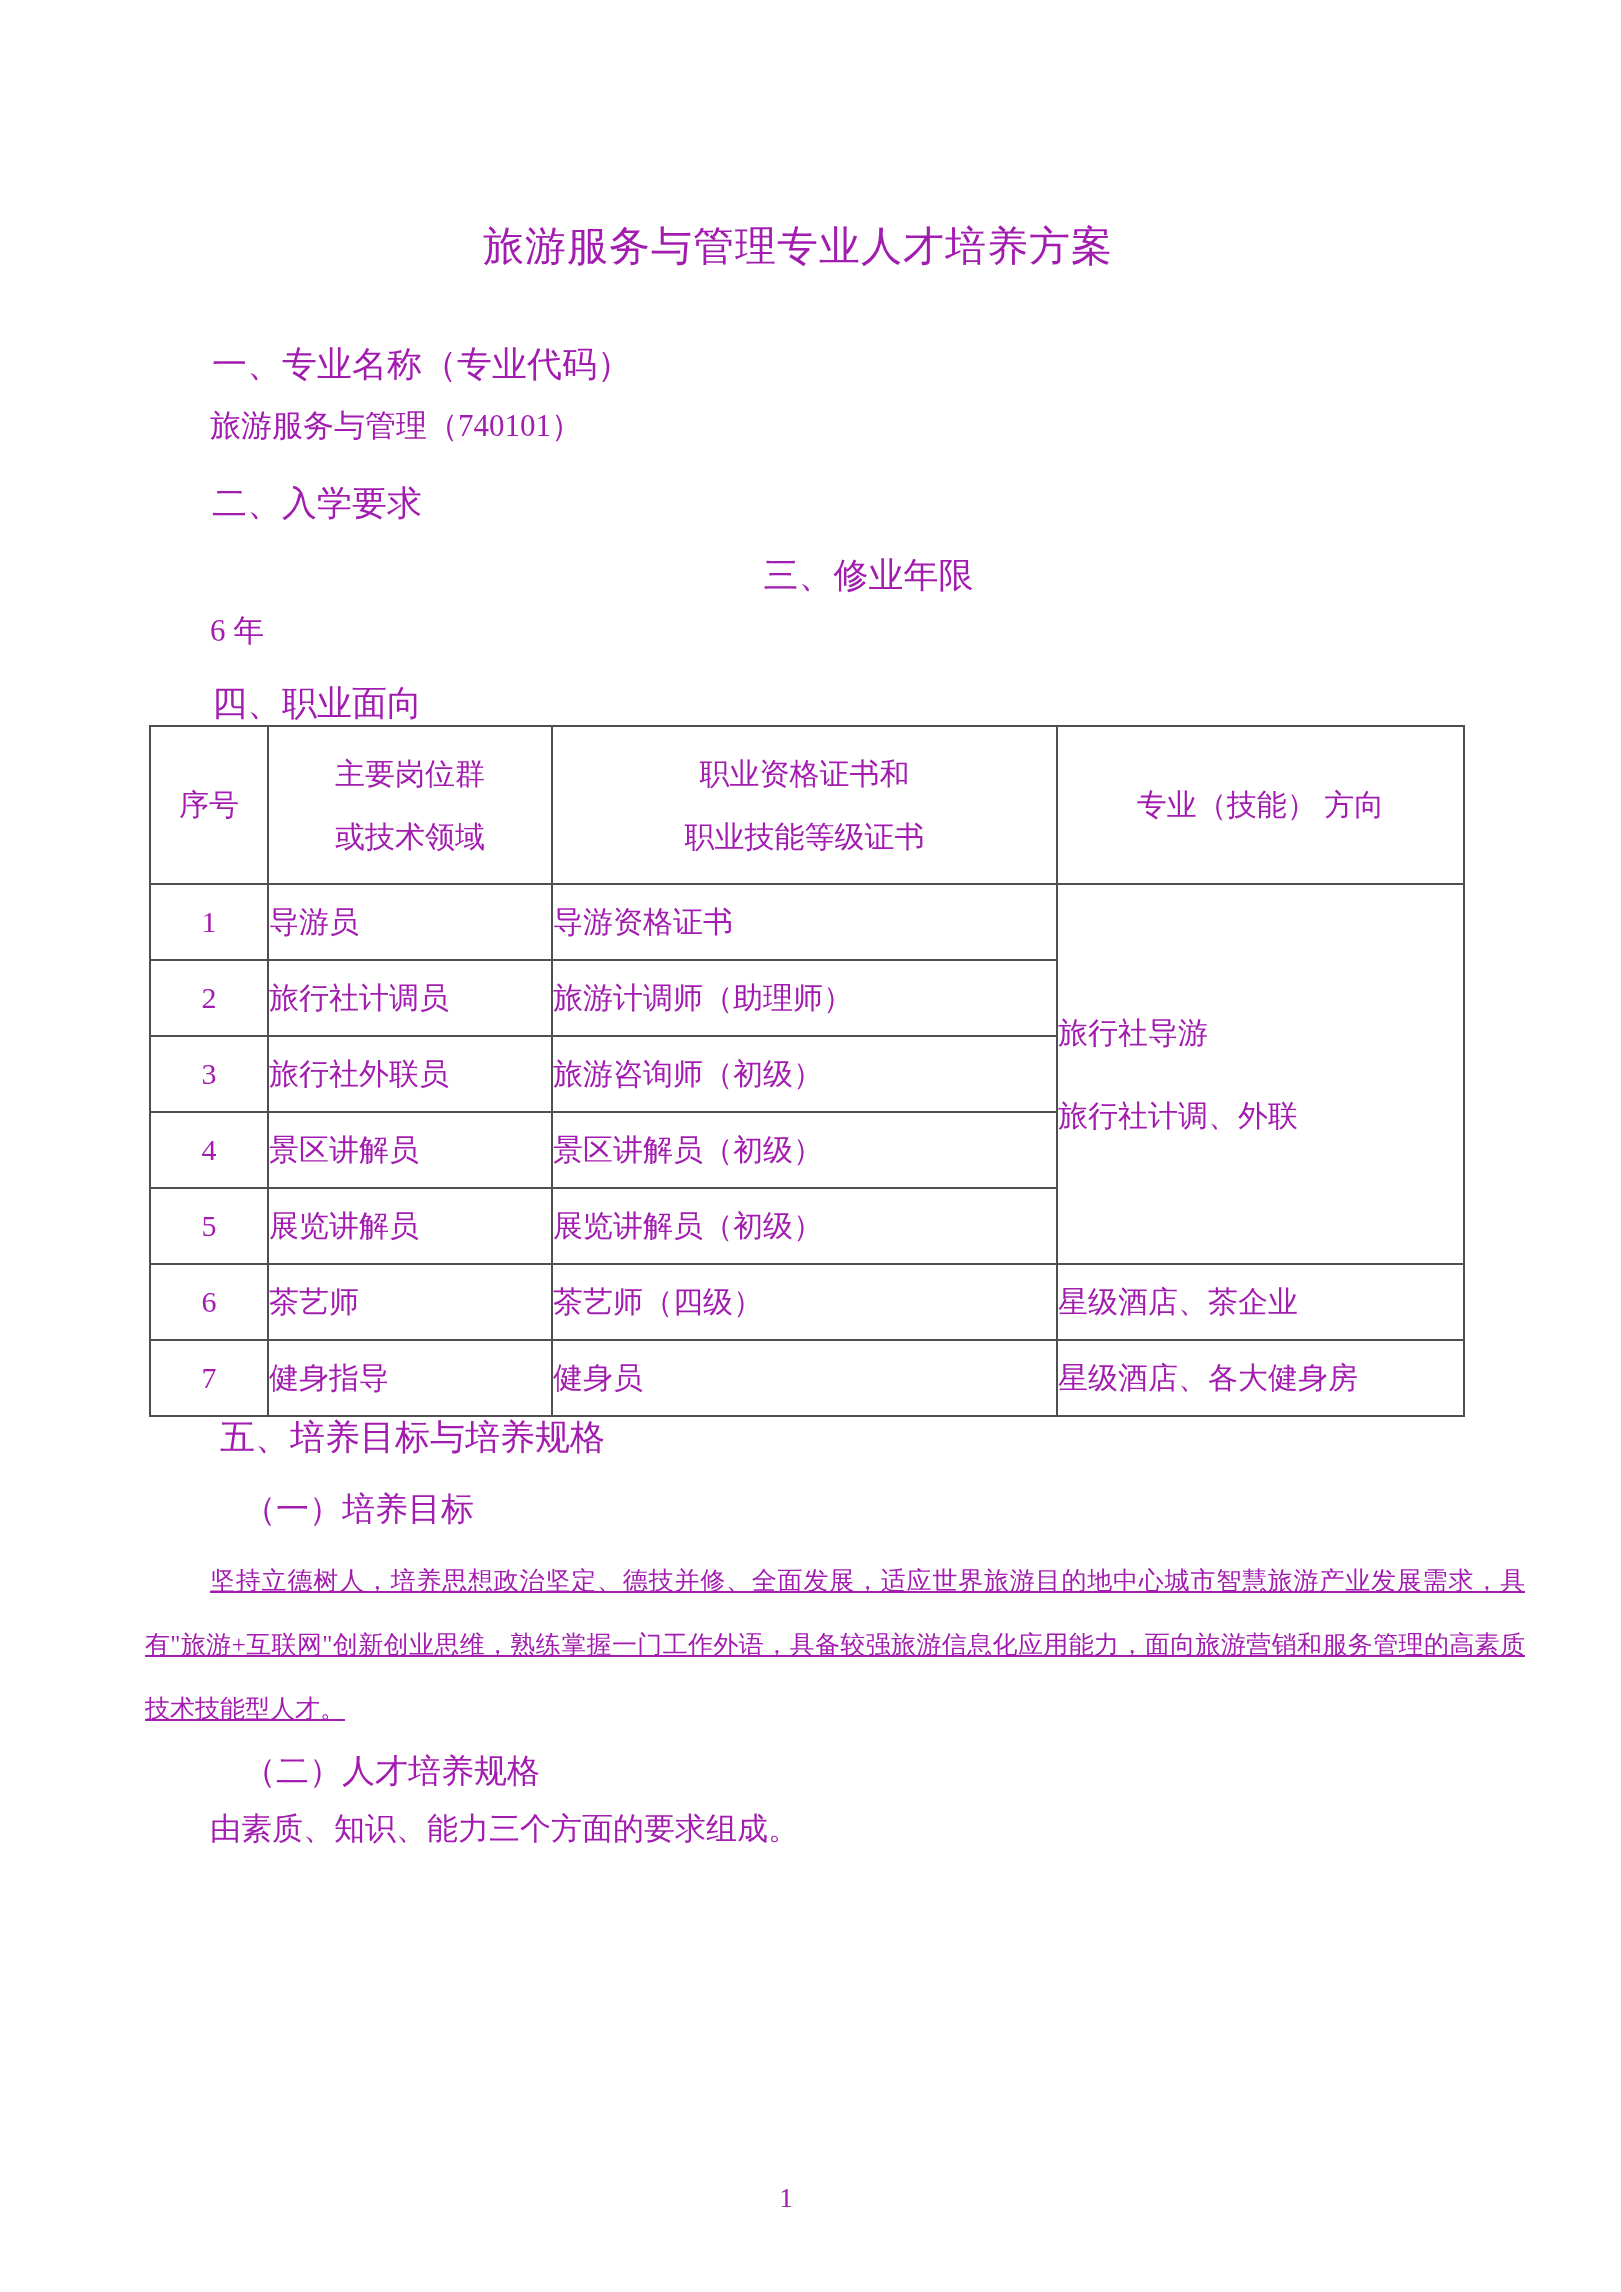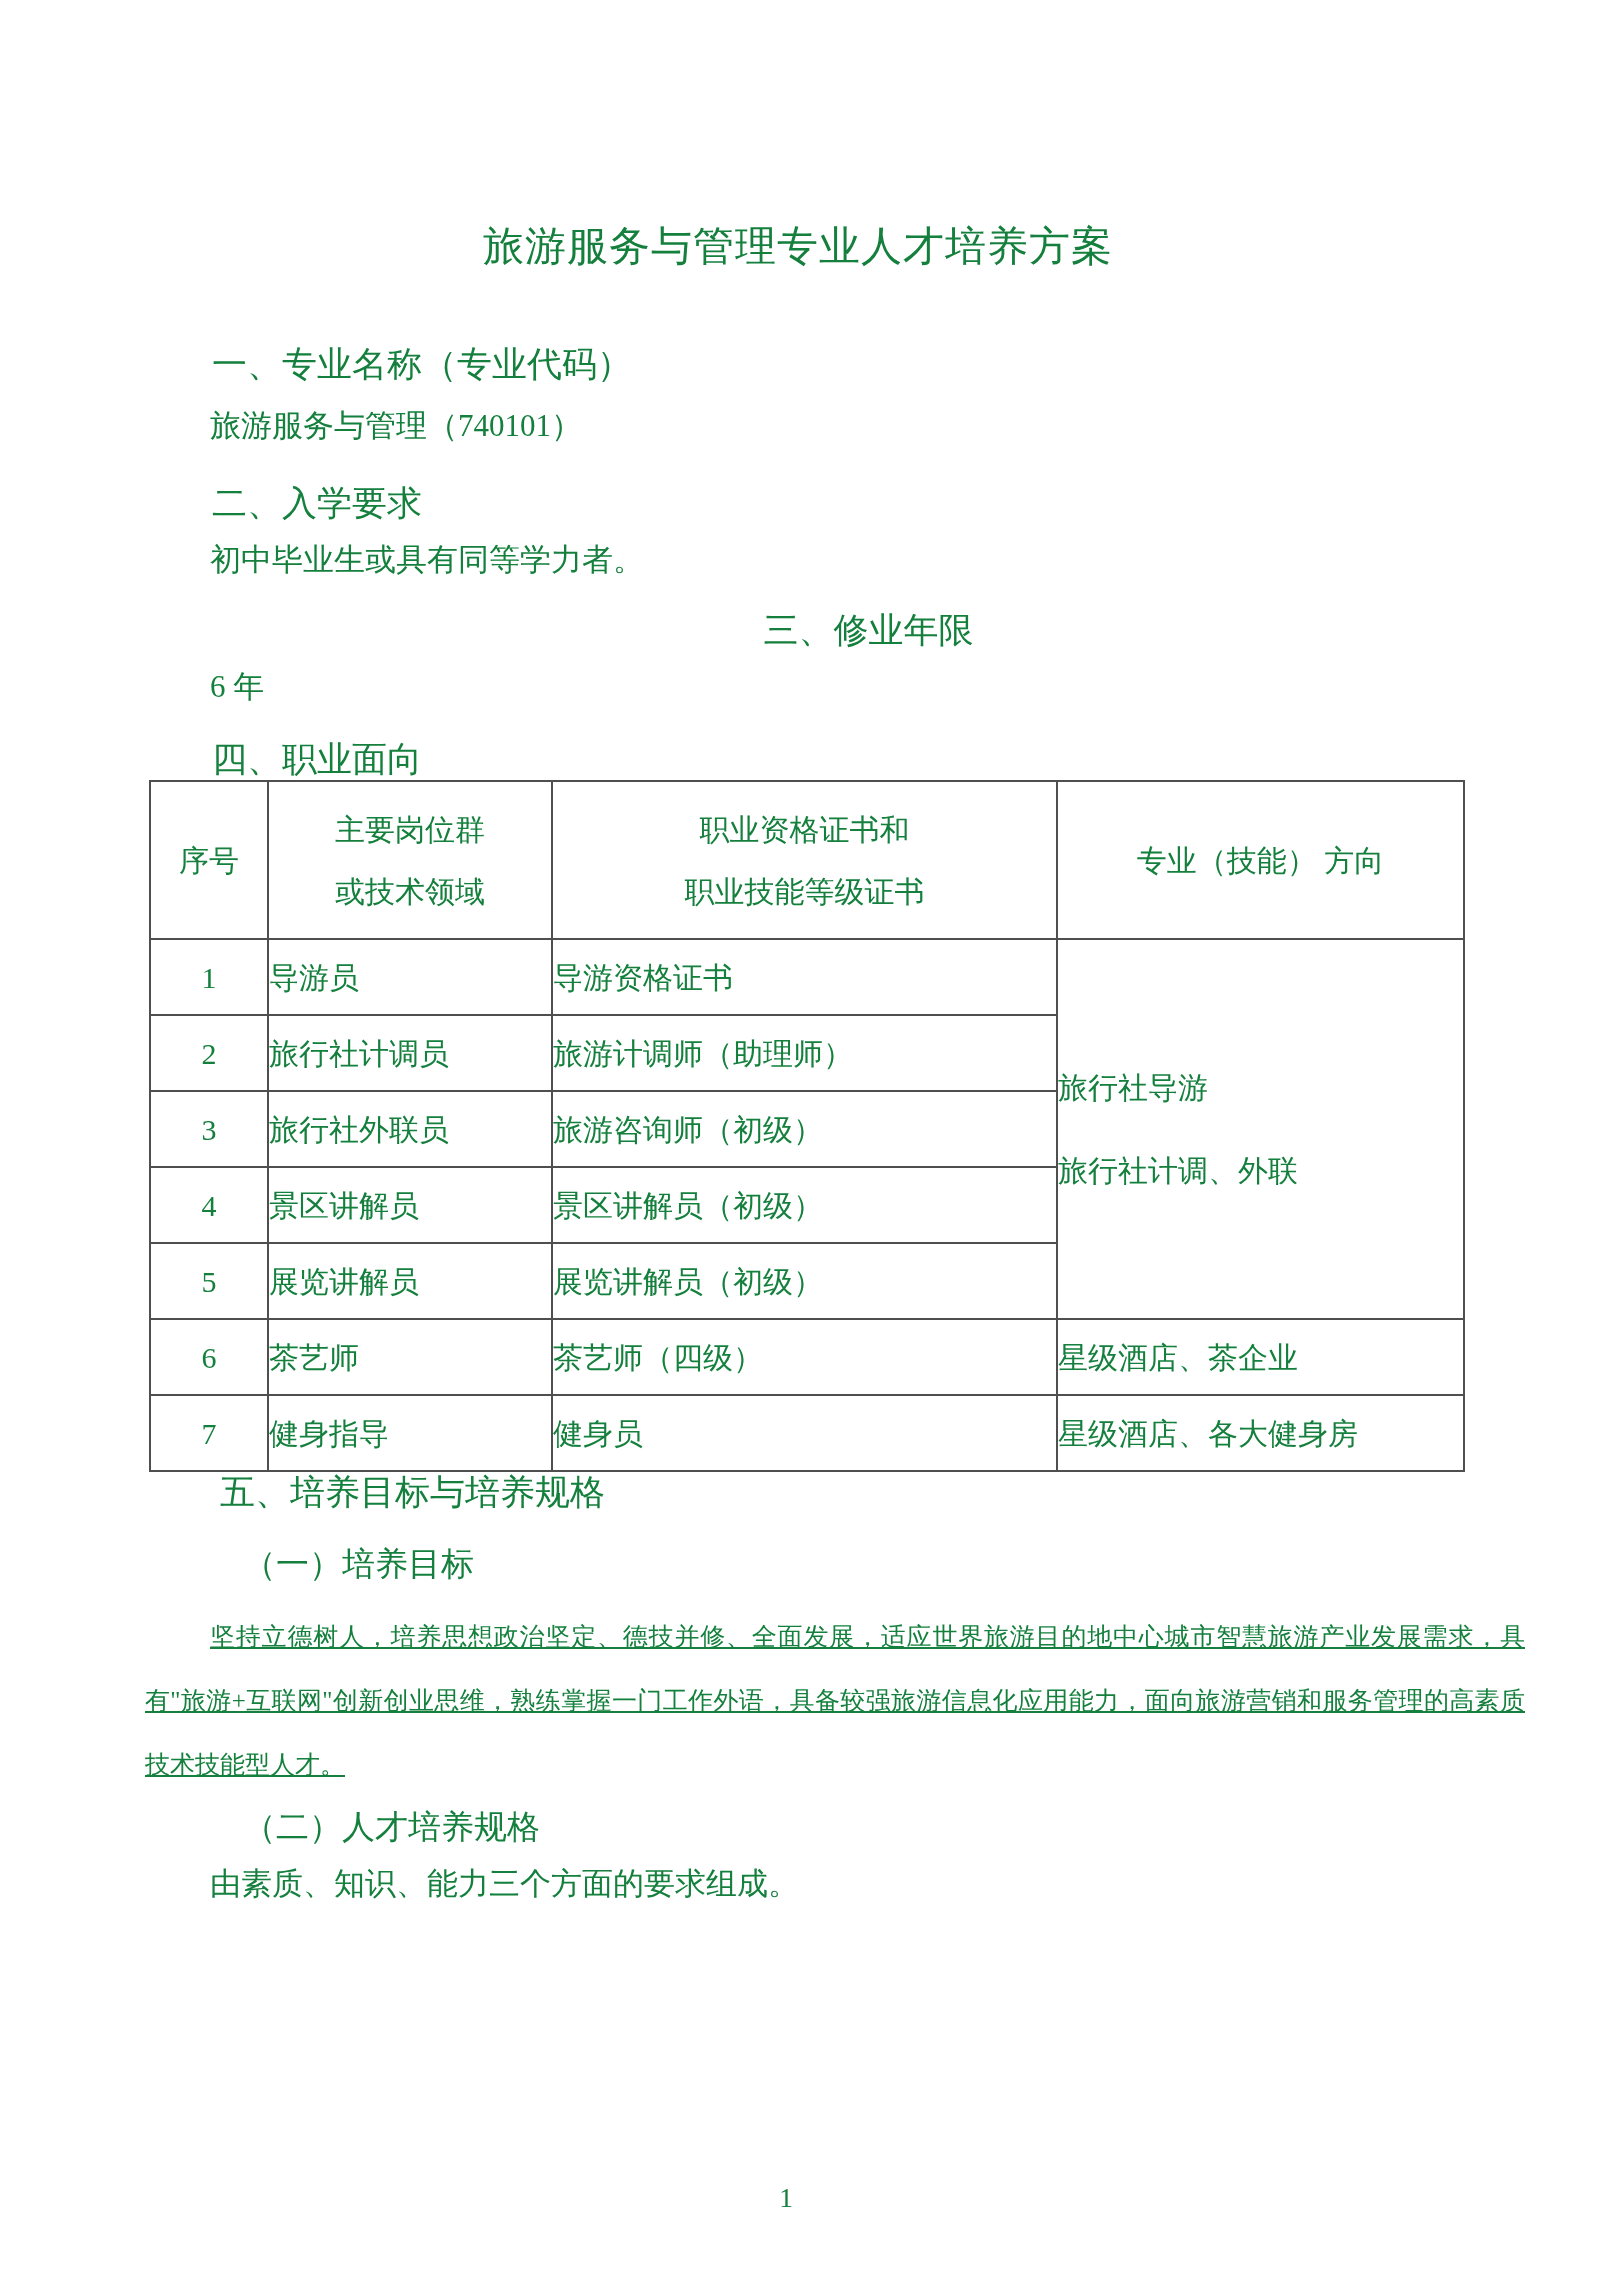--- a/index.html
+++ b/index.html
@@ -1,21 +1,21 @@
 <!DOCTYPE html>
 <html><head>
 <meta charset="utf-8">
 <style>
   html,body { margin:0; padding:0; background:#888; }
   .page {
     position:relative;
     width:1621px; height:2293px;
     margin:0 auto;
     background:#ffffff;
-    color:#15803d;
+    color:#a21caf;
     font-family:"Liberation Serif", serif;
     box-sizing:border-box;
     padding:0 96px 0 145px;
     overflow:hidden;
   }
   .doc-title {
     margin:225px 74px 0 0;
     text-align:center;
     font-size:41px; line-height:43px;
     letter-spacing:1px;
@@ -90,21 +90,20 @@
 <body>
 
 <div class="page">
 
   <div class="doc-title">旅游服务与管理专业人才培养方案</div>
 
   <div class="h-sec mt81">一、专业名称（专业代码）</div>
   <div class="body-line mt27">旅游服务与管理（740101）</div>
 
   <div class="h-sec mt37">二、入学要求</div>
-  <div class="body-line mt23">初中毕业生或具有同等学力者。</div>
 
   <div class="h-sec mt38">三、修业年限</div>
   <div class="body-line mt22">6 年</div>
 
   <div class="h-sec mt40">四、职业面向</div>
 
   <table class="career">
     <colgroup>
       <col style="width:118px">
       <col style="width:284px">

